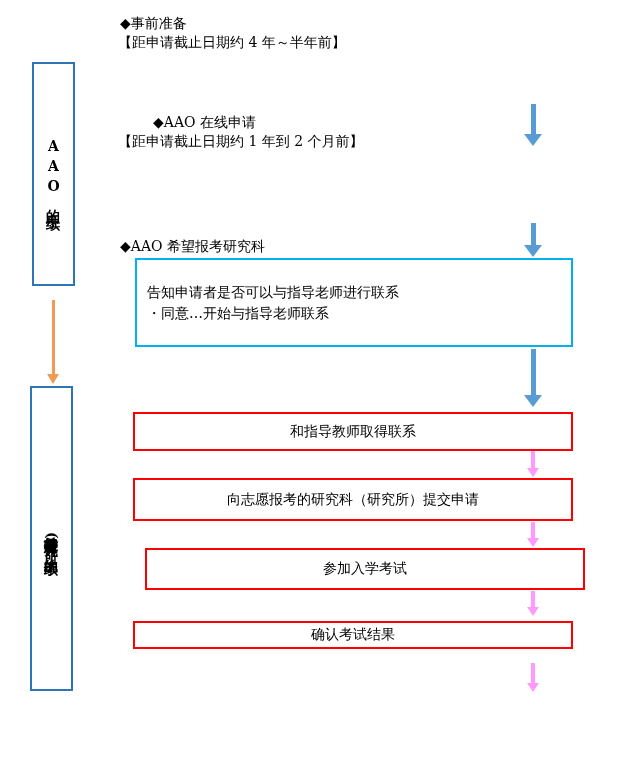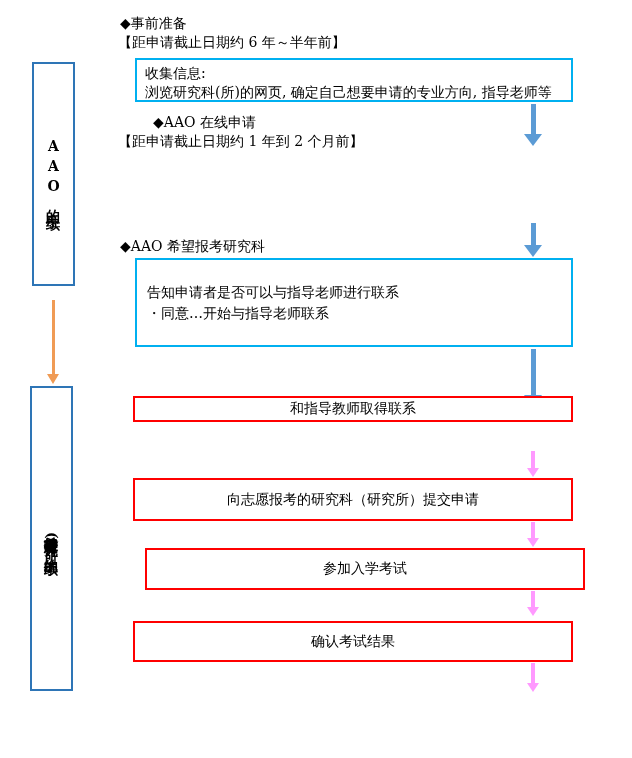--- a/index.html
+++ b/index.html
@@ -84,26 +84,22 @@
   <div class="abs varrow orange" style="left:47px;top:300px;width:12px;height:84px;">
     <div class="shaft"></div>
     <div class="head"></div>
   </div>
 
   <div class="abs vbox mixed" style="left:30px;top:386px;width:43px;height:305px;">
     <span>希望报考研究科(所)的手续</span>
   </div>
 
   <div class="abs heading" style="left:120px;top:14px;">◆事前准备</div>
-  <div class="abs heading" style="left:118px;top:33px;">【距申请截止日期约 6 年～半年前】</div>
+  <div class="abs heading" style="left:118px;top:33px;">【距申请截止日期约 4 年～半年前】</div>
 
-  <div class="abs cyanbox" style="left:135px;top:58px;width:438px;height:44px;padding:4px 6px 0 0;">
-    <div class="ln ind1">收集信息:</div>
-    <div class="ln ind1">浏览研究科(所)的网页, 确定自己想要申请的专业方向, 指导老师等</div>
-  </div>
 
   <div class="abs varrow blue" style="left:524px;top:104px;width:18px;height:42px;">
     <div class="shaft"></div>
     <div class="head"></div>
   </div>
 
   <div class="abs heading" style="left:120px;top:113px;margin-left:33px;">◆AAO 在线申请</div>
   <div class="abs heading" style="left:118px;top:132px;">【距申请截止日期约 1 年到 2 个月前】</div>
 
 
@@ -117,21 +113,21 @@
   <div class="abs cyanbox cb3" style="left:135px;top:258px;width:438px;height:89px;">
     <div class="ln">告知申请者是否可以与指导老师进行联系</div>
     <div class="ln">・同意…开始与指导老师联系</div>
   </div>
 
   <div class="abs varrow blue" style="left:524px;top:349px;width:18px;height:58px;">
     <div class="shaft"></div>
     <div class="head"></div>
   </div>
 
-  <div class="abs redbox" style="left:133px;top:396px;width:440px;height:26px;text-align:right;">
+  <div class="abs redbox" style="left:133px;top:412px;width:440px;height:39px;text-align:right;">
     <span>和指导教师取得联系</span>
   </div>
 
   <div class="abs varrow pink" style="left:527px;top:451px;width:12px;height:26px;">
     <div class="shaft"></div>
     <div class="head"></div>
   </div>
 
   <div class="abs redbox" style="left:133px;top:478px;width:440px;height:43px;justify-content:center;">
     <span>向志愿报考的研究科（研究所）提交申请</span>
@@ -144,21 +140,21 @@
 
   <div class="abs redbox" style="left:133px;top:548px;width:440px;height:42px;margin-left:12px;">
     <span>参加入学考试</span>
   </div>
 
   <div class="abs varrow pink" style="left:527px;top:591px;width:12px;height:25px;">
     <div class="shaft"></div>
     <div class="head"></div>
   </div>
 
-  <div class="abs redbox" style="left:133px;top:621px;width:440px;height:41px;">
+  <div class="abs redbox" style="left:133px;top:621px;width:440px;height:28px;">
     <span>确认考试结果</span>
   </div>
 
   <div class="abs varrow pink" style="left:527px;top:663px;width:12px;height:29px;">
     <div class="shaft"></div>
     <div class="head"></div>
   </div>
 
 
 </div>

